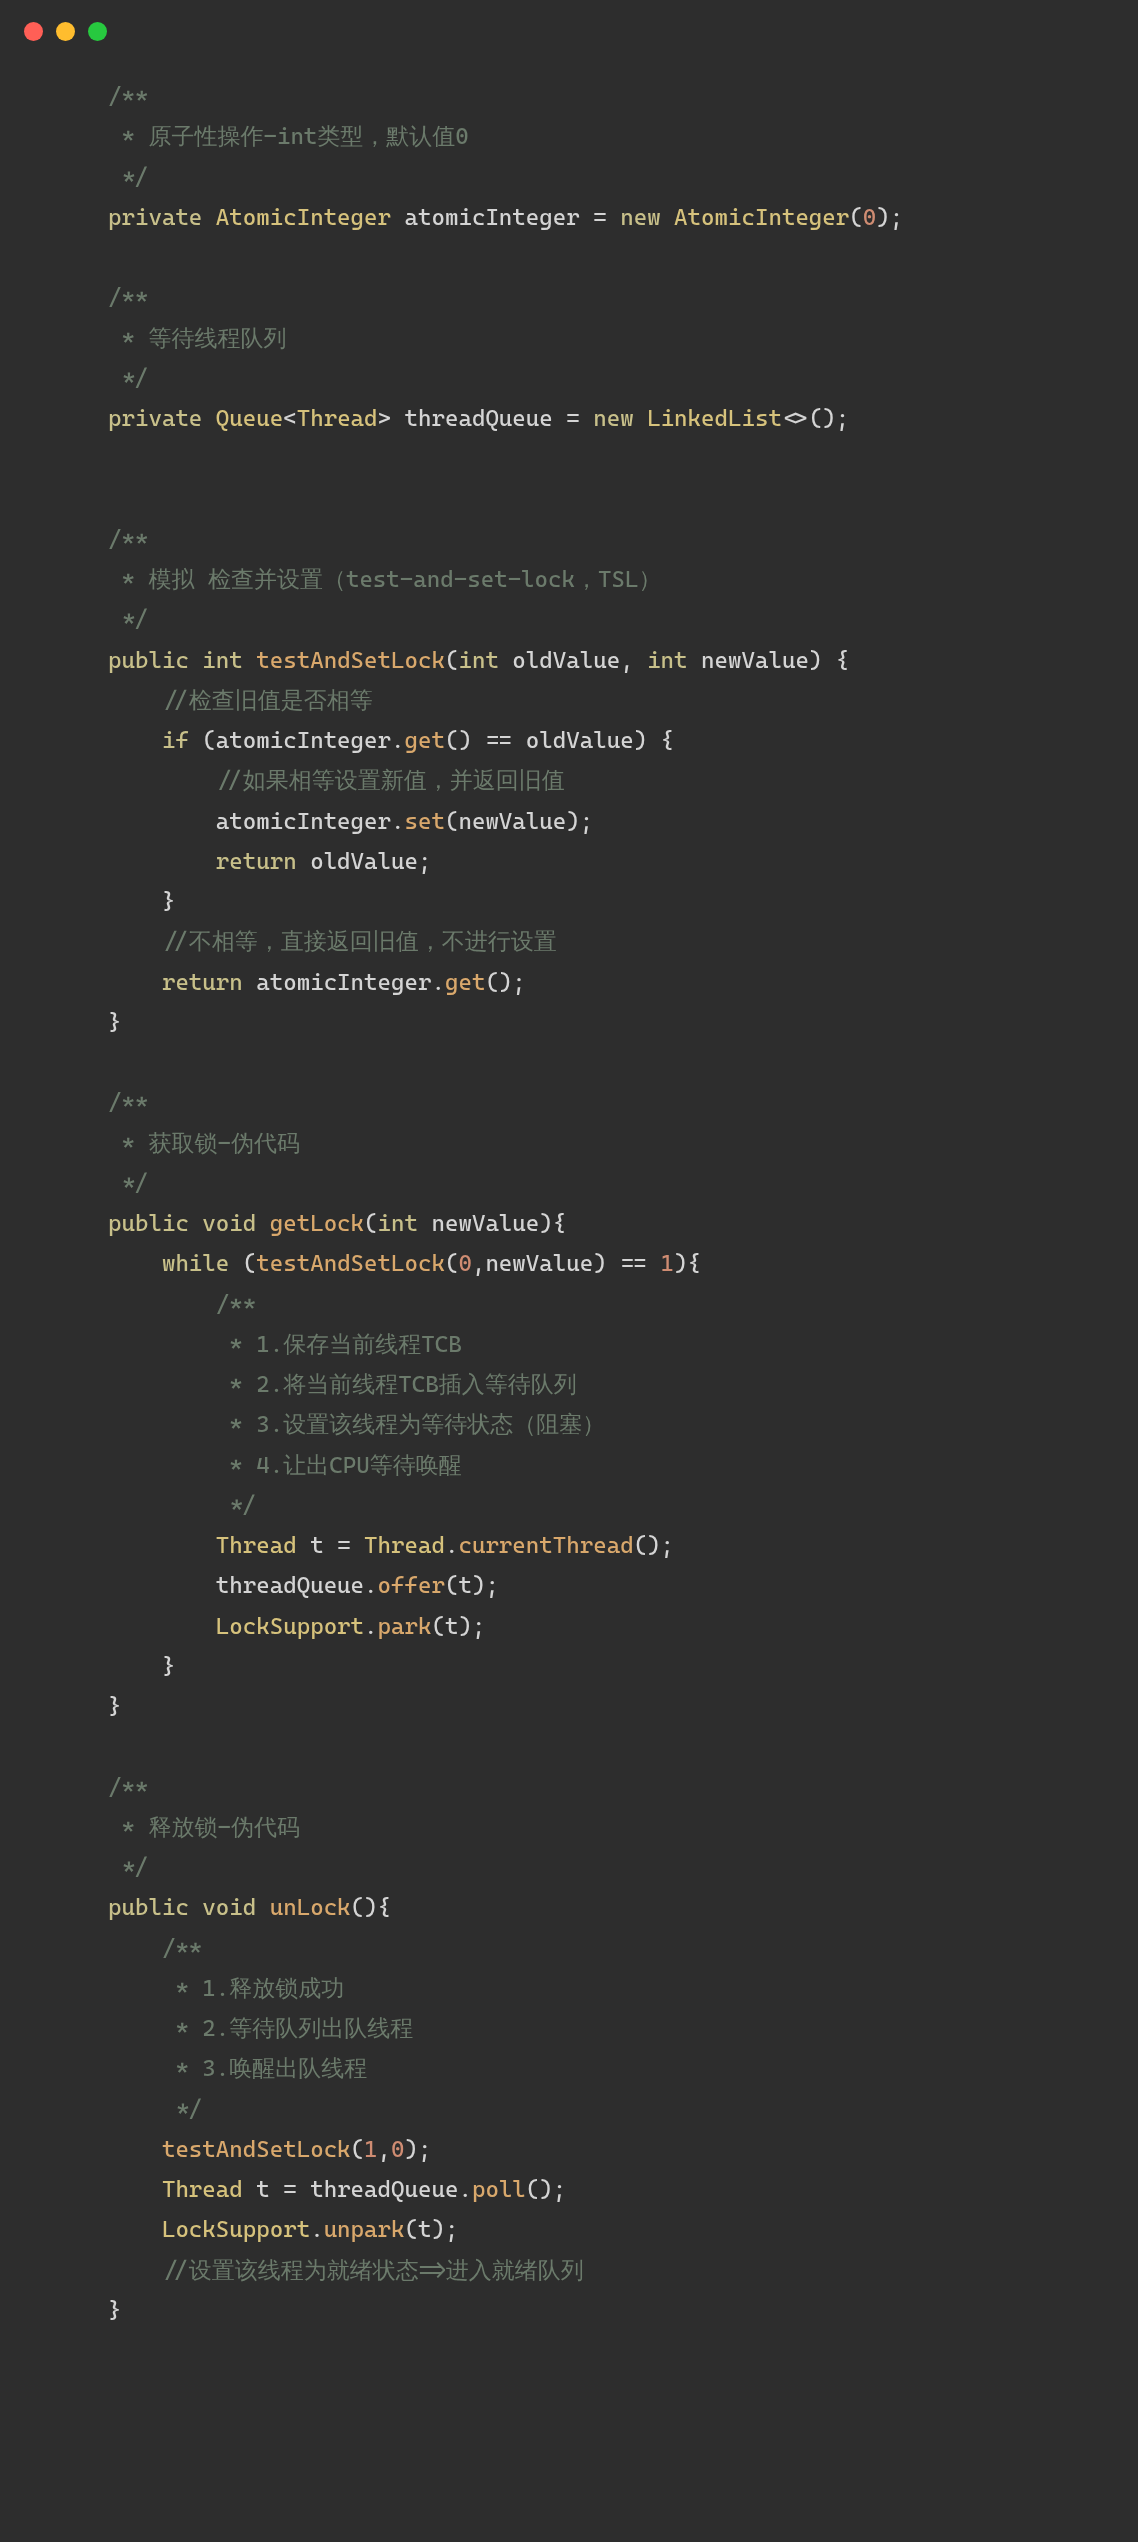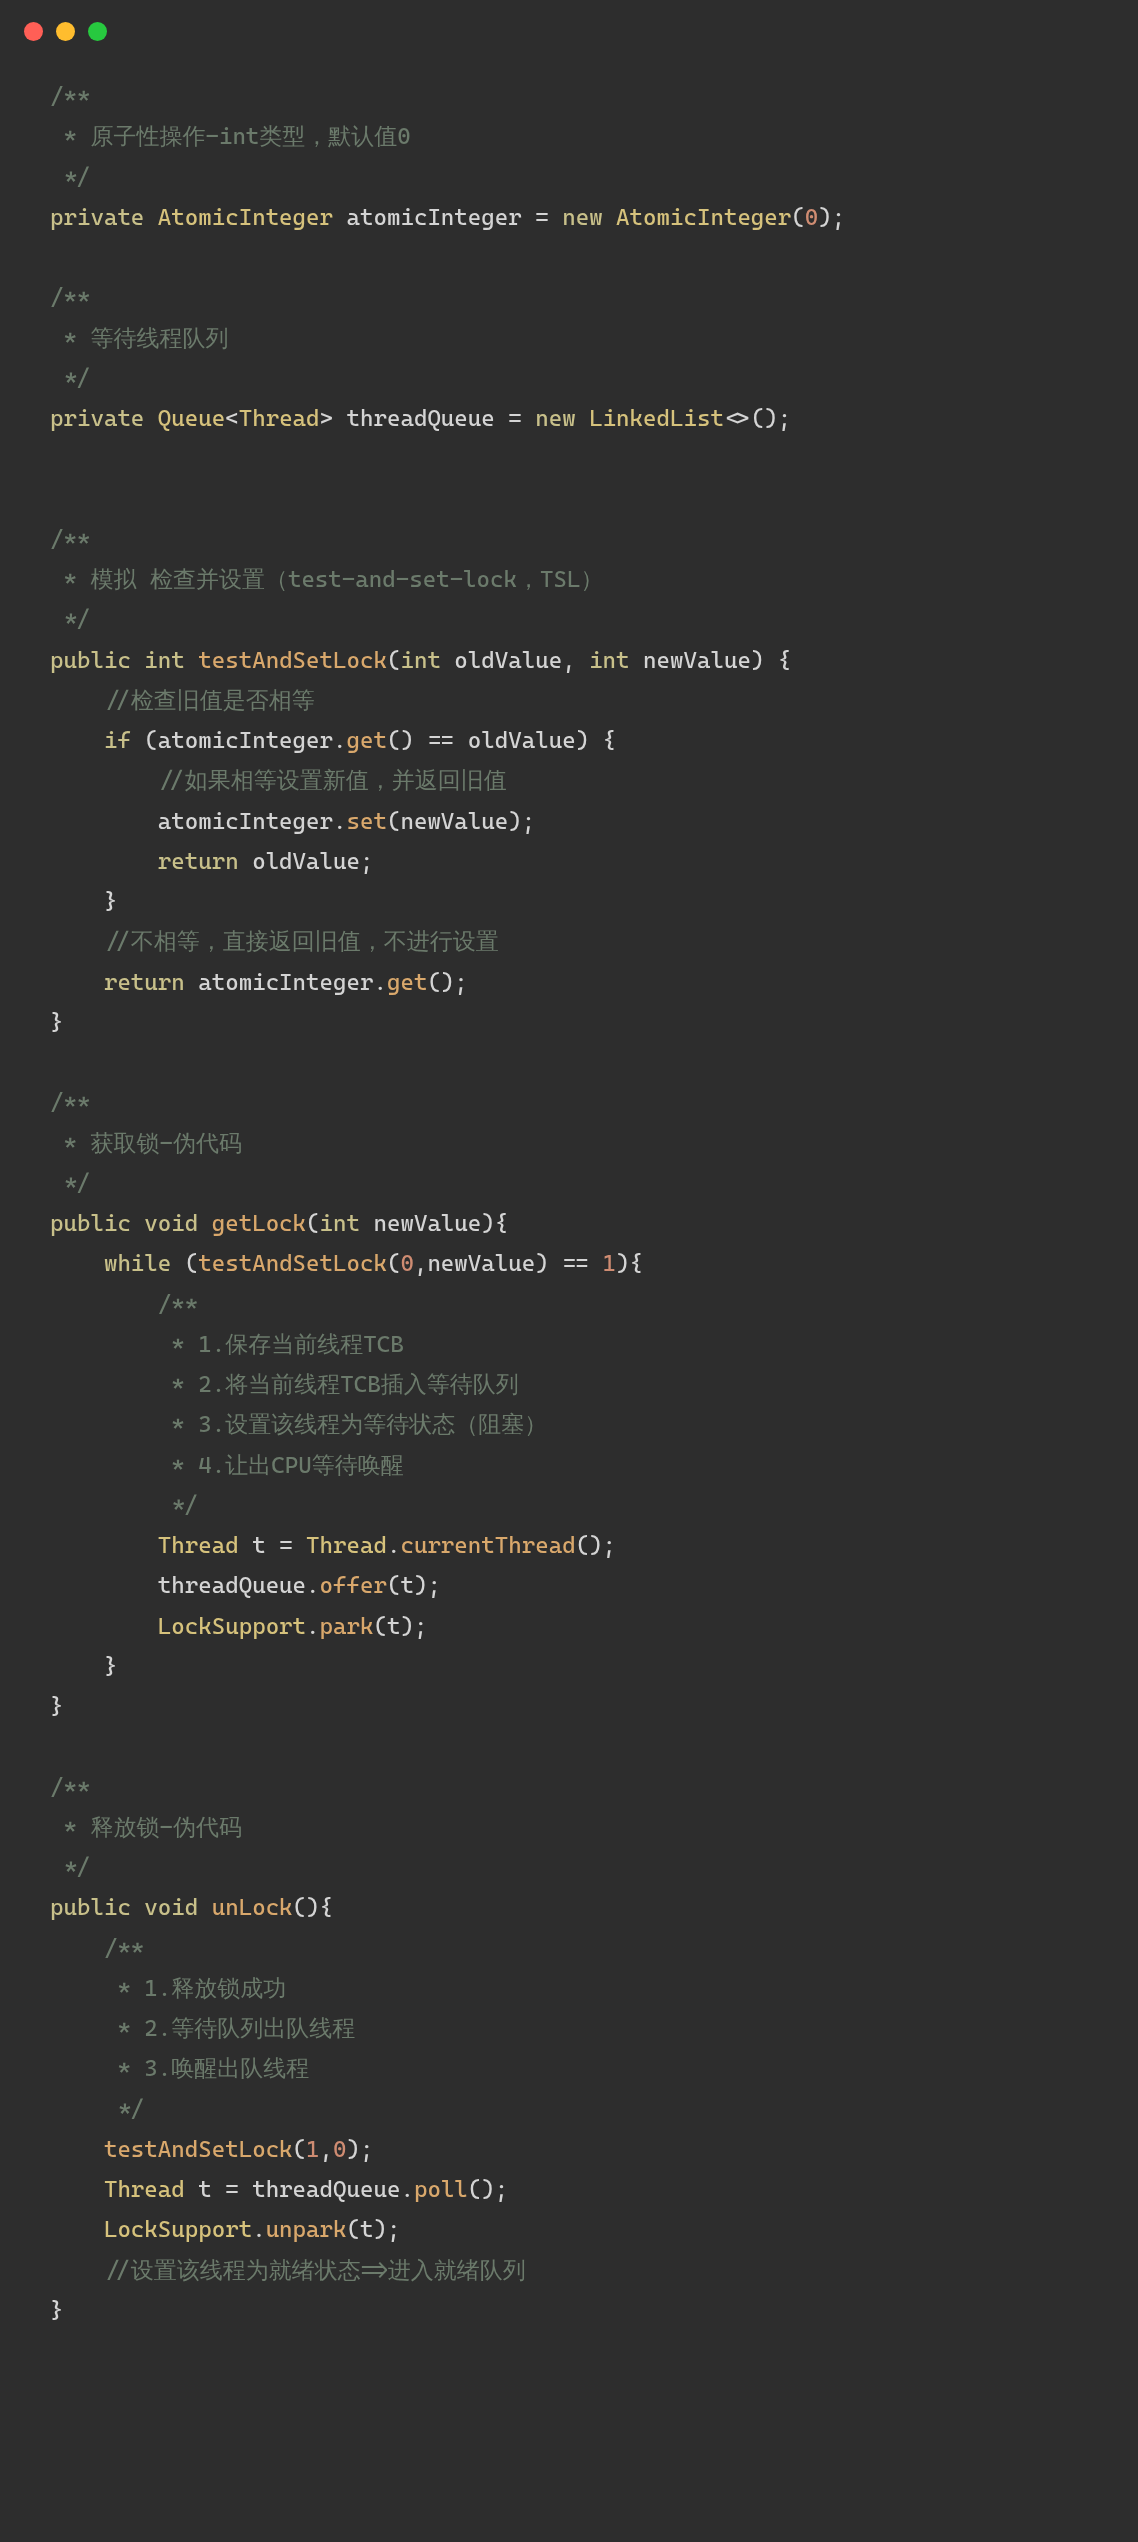--- a/index.html
+++ b/index.html
@@ -22,21 +22,21 @@
   .traffic-lights span {
     width: 19px;
     height: 19px;
     border-radius: 50%;
     display: inline-block;
   }
   .tl-red { background: #ff5f56; }
   .tl-yellow { background: #ffbd2e; }
   .tl-green { background: #27c93f; }
   .code {
-    padding: 76px 40px 40px 50px;
+    padding: 76px 40px 40px 108px;
     white-space: pre;
   }
   .c-com { color: #6b7a6b; }
   .c-key { color: #c8c08a; }
   .c-type { color: #d6c27c; }
   .c-id { color: #d4d4d4; }
   .c-meth { color: #d9a86c; }
   .c-num { color: #cf8c72; }
   .c-op { color: #d4d4d4; }
   .c-gen { color: #d6c27c; }

